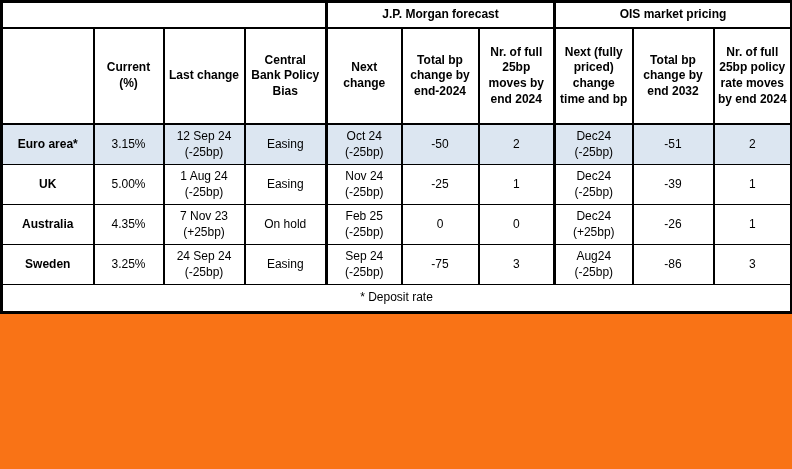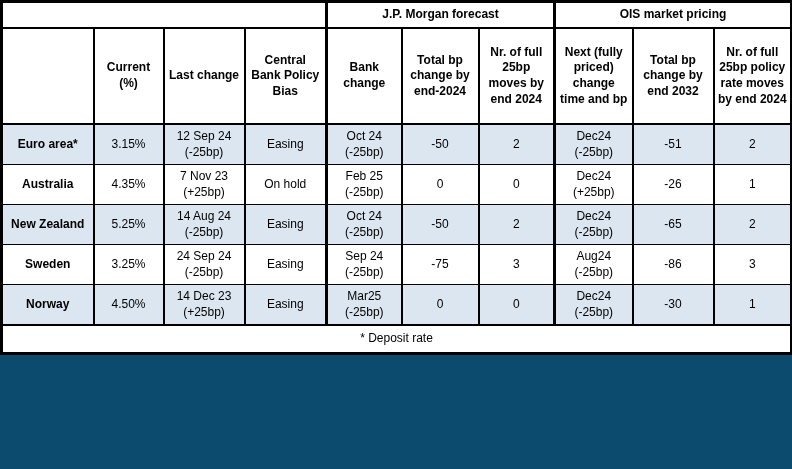--- a/index.html
+++ b/index.html
@@ -5,21 +5,21 @@
   html, body {
     margin: 0;
     padding: 0;
     background: #ffffff;
     font-family: "Liberation Sans", sans-serif;
   }
   .wrap {
     width: 792px;
     height: 469px;
     overflow: hidden;
-    background: #0c4a6e;
+    background: #f97316;
     box-sizing: border-box;
   }
   table.rates {
     border-collapse: collapse;
     table-layout: fixed;
     width: 792px;
     border: 3px solid #000000;
     font-size: 12px;
     color: #000000;
   }
@@ -92,21 +92,21 @@
       <tr class="group-row">
         <th colspan="4" class="spacer"></th>
         <th colspan="3" class="g-start">J.P. Morgan forecast</th>
         <th colspan="3" class="g-start">OIS market pricing</th>
       </tr>
       <tr class="colhead-row">
         <th></th>
         <th>Current (%)</th>
         <th>Last change</th>
         <th>Central Bank Policy Bias</th>
-        <th class="g-start">Bank change</th>
+        <th class="g-start">Next change</th>
         <th>Total bp change by end-2024</th>
         <th>Nr. of full 25bp moves by end 2024</th>
         <th class="g-start">Next (fully priced) change time and bp</th>
         <th>Total bp change by end 2032</th>
         <th>Nr. of full 25bp policy rate moves by end 2024</th>
       </tr>
     </thead>
     <tbody>
       <tr class="alt">
         <td class="country">Euro area*</td>
@@ -117,79 +117,64 @@
         <td class="g-start">Oct 24
 (-25bp)</td>
         <td>-50</td>
         <td>2</td>
         <td class="g-start">Dec24
 (-25bp)</td>
         <td>-51</td>
         <td>2</td>
       </tr>
       <tr>
+        <td class="country">UK</td>
+        <td>5.00%</td>
+        <td>1 Aug 24
+(-25bp)</td>
+        <td>Easing</td>
+        <td class="g-start">Nov 24
+(-25bp)</td>
+        <td>-25</td>
+        <td>1</td>
+        <td class="g-start">Dec24
+(-25bp)</td>
+        <td>-39</td>
+        <td>1</td>
+      </tr>
+      <tr>
         <td class="country">Australia</td>
         <td>4.35%</td>
         <td>7 Nov 23
 (+25bp)</td>
         <td>On hold</td>
         <td class="g-start">Feb 25
 (-25bp)</td>
         <td>0</td>
         <td>0</td>
         <td class="g-start">Dec24
 (+25bp)</td>
         <td>-26</td>
         <td>1</td>
-      </tr>
-      <tr class="alt">
-        <td class="country">New Zealand</td>
-        <td>5.25%</td>
-        <td>14 Aug 24
-(-25bp)</td>
-        <td>Easing</td>
-        <td class="g-start">Oct 24
-(-25bp)</td>
-        <td>-50</td>
-        <td>2</td>
-        <td class="g-start">Dec24
-(-25bp)</td>
-        <td>-65</td>
-        <td>2</td>
       </tr>
       <tr>
         <td class="country">Sweden</td>
         <td>3.25%</td>
         <td>24 Sep 24
 (-25bp)</td>
         <td>Easing</td>
         <td class="g-start">Sep 24
 (-25bp)</td>
         <td>-75</td>
         <td>3</td>
         <td class="g-start">Aug24
 (-25bp)</td>
         <td>-86</td>
         <td>3</td>
       </tr>
-      <tr class="alt last-row">
-        <td class="country">Norway</td>
-        <td>4.50%</td>
-        <td>14 Dec 23
-(+25bp)</td>
-        <td>Easing</td>
-        <td class="g-start">Mar25
-(-25bp)</td>
-        <td>0</td>
-        <td>0</td>
-        <td class="g-start">Dec24
-(-25bp)</td>
-        <td>-30</td>
-        <td>1</td>
-      </tr>
     </tbody>
     <tfoot>
       <tr>
         <td colspan="10">* Deposit rate</td>
       </tr>
     </tfoot>
   </table>
 </div>
 
 </body></html>

